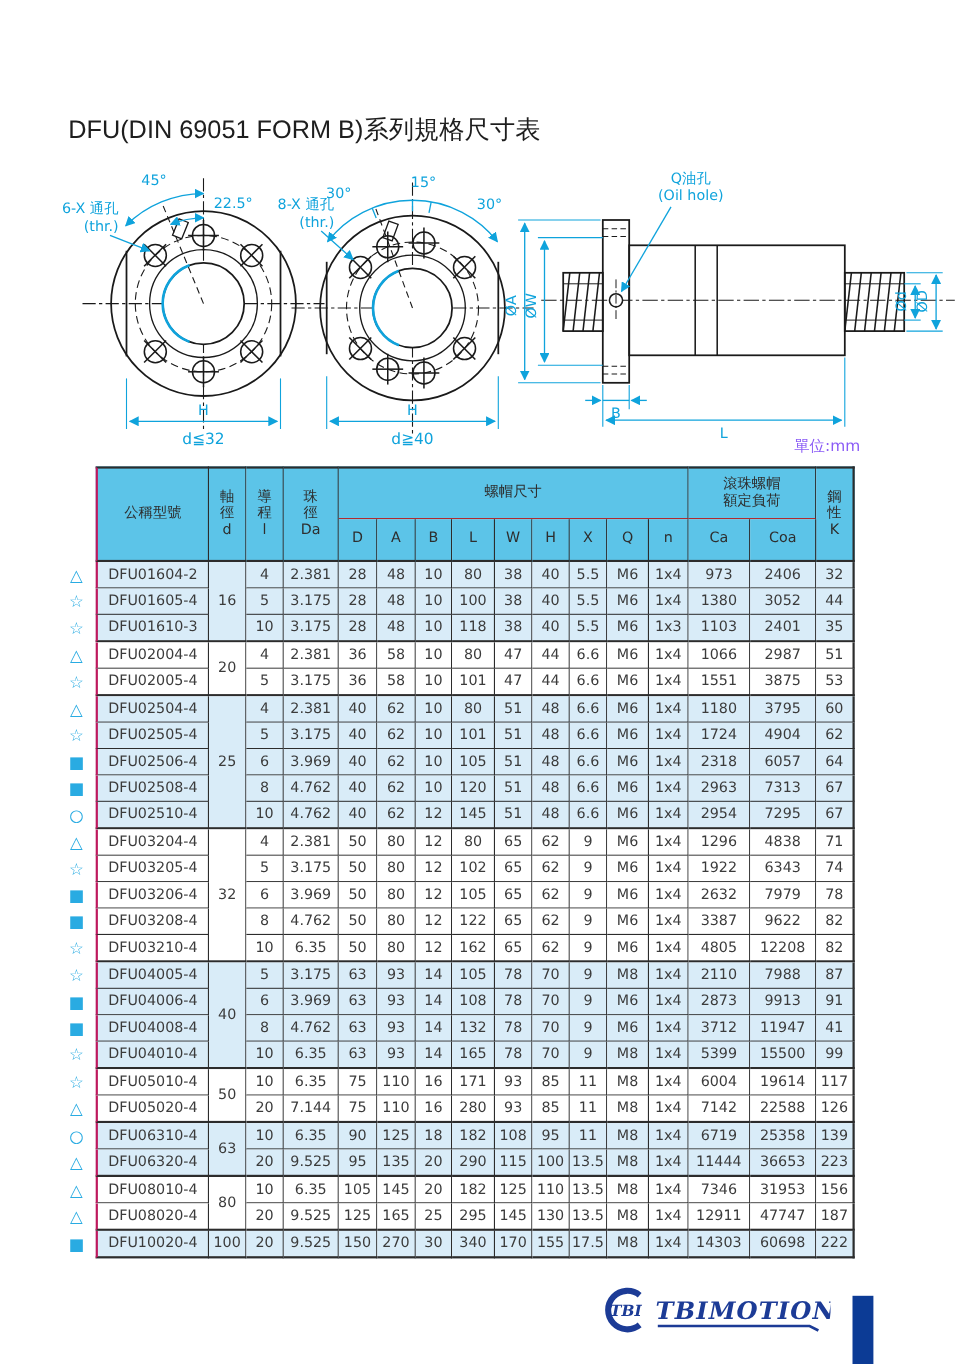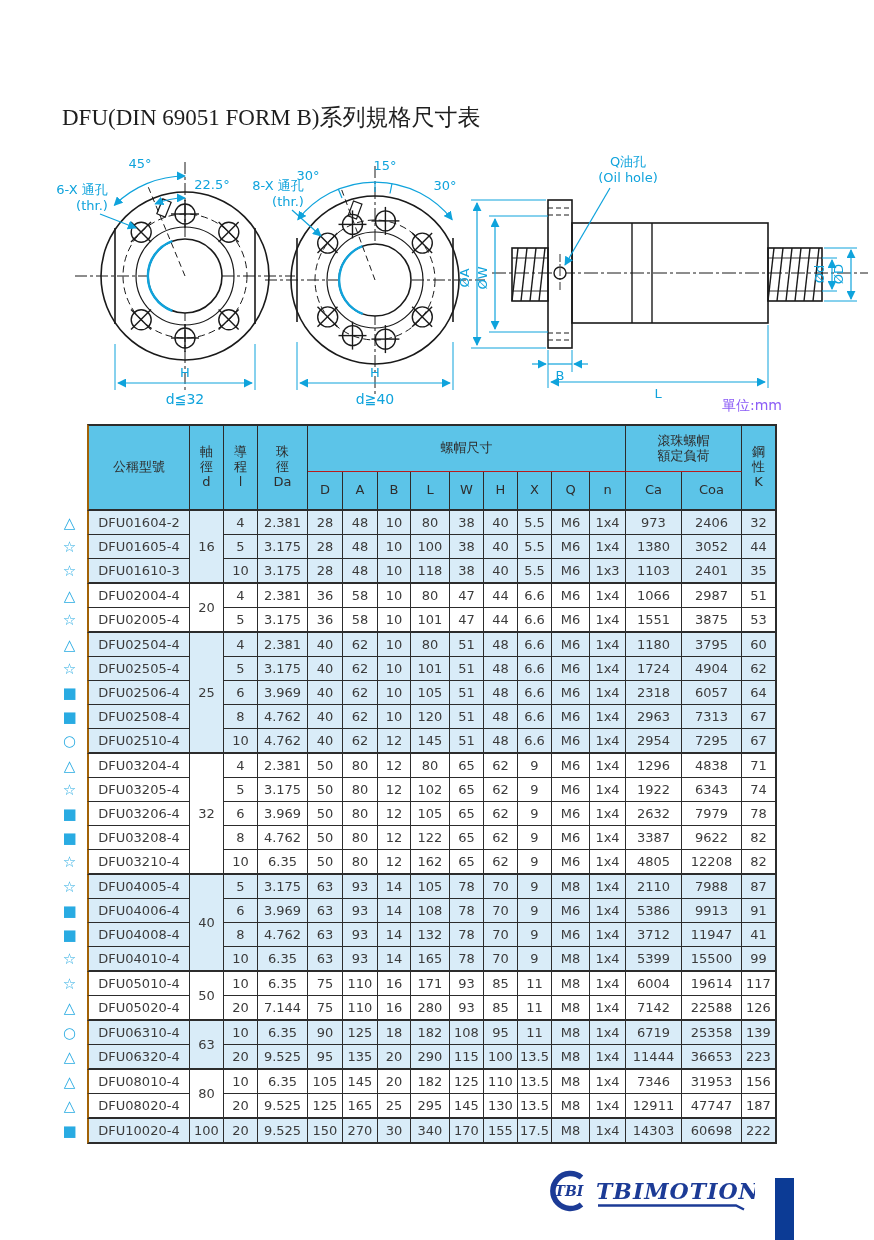--- a/index.html
+++ b/index.html
@@ -2,42 +2,42 @@
 <html><head>
 <meta charset="utf-8">
 <style>
   html,body{margin:0;padding:0;}
   body{
     width:874px;height:1240px;position:relative;background:#ffffff;
     font-family:"DejaVu Sans",sans-serif;color:#3b3b3b;overflow:hidden;
   }
   .title{
     position:absolute;left:62px;top:102px;
-    font-family:Liberation Serif, serif;
+    font-family:Liberation Sans, sans-serif;
     font-size:23px;color:#1e1e1e;white-space:nowrap;
   }
   .unit-label{position:absolute;left:722px;top:397px;font-size:14px;color:#8b5cf6;}
   .drawing-svg{position:absolute;left:40px;top:146px;}
   
   .table-wrap{position:absolute;left:52px;top:424px;}
   table{border-collapse:separate;border-spacing:0;table-layout:fixed;}
   th,td{padding:0;text-align:center;vertical-align:middle;font-weight:normal;
         overflow:hidden;white-space:nowrap;}
   th{background:#5CC4E8;font-size:13px;line-height:1.15;color:#2e2e2e;
      white-space:pre-line;border-right:1px solid #2c2c2c;border-bottom:1px solid #b91c1c;}
   thead tr:first-child th{border-top:2px solid #2c2c2c;}
   th.hdr-deep{border-bottom:2px solid #2c2c2c;}
   thead tr.subrow th{border-bottom:2px solid #2c2c2c;height:37px;}
   th.row1{height:45px;}
   th.marker-head{background:#ffffff;border:none !important;}
   td.data{border-right:1px solid #2c2c2c;border-bottom:1px solid #2c2c2c;
           height:23px;font-size:13px;background:#ffffff;}
   tr.shade td.data{background:#D9ECF8;}
   tr.group-end td.data, td.d-cell{border-bottom:2px solid #2c2c2c;}
-  .bl{border-left:2px solid #a16207;}
+  .bl{border-left:2px solid #be185d;}
   .last-col{border-right:2px solid #2c2c2c !important;}
   td.marker-cell{border:none;background:#ffffff;color:#29ABE2;font-size:15px;line-height:1;}
   
   .logo-svg{position:absolute;left:540px;top:1164px;}
   .footer-bar{position:absolute;left:775px;top:1178px;width:19px;height:62px;background:#0C3B95;}
   
   .blk{stroke:#1a1a1a;fill:none;}
   .cy{stroke:#0FA3DC;fill:none;}
   .cytext{fill:#0FA3DC;font-size:13px;font-family:"DejaVu Sans",sans-serif;}
 </style>
@@ -601,21 +601,21 @@
           <td class="data">3.969</td>
           <td class="data">63</td>
           <td class="data">93</td>
           <td class="data">14</td>
           <td class="data">108</td>
           <td class="data">78</td>
           <td class="data">70</td>
           <td class="data">9</td>
           <td class="data">M6</td>
           <td class="data">1x4</td>
-          <td class="data">5386</td>
+          <td class="data">2873</td>
           <td class="data">9913</td>
           <td class="data last-col">91</td>
         </tr>
         <tr class="shade">
           <td class="marker-cell">■</td>
           <td class="data bl">DFU04008-4</td>
           <td class="data">8</td>
           <td class="data">4.762</td>
           <td class="data">63</td>
           <td class="data">93</td>

